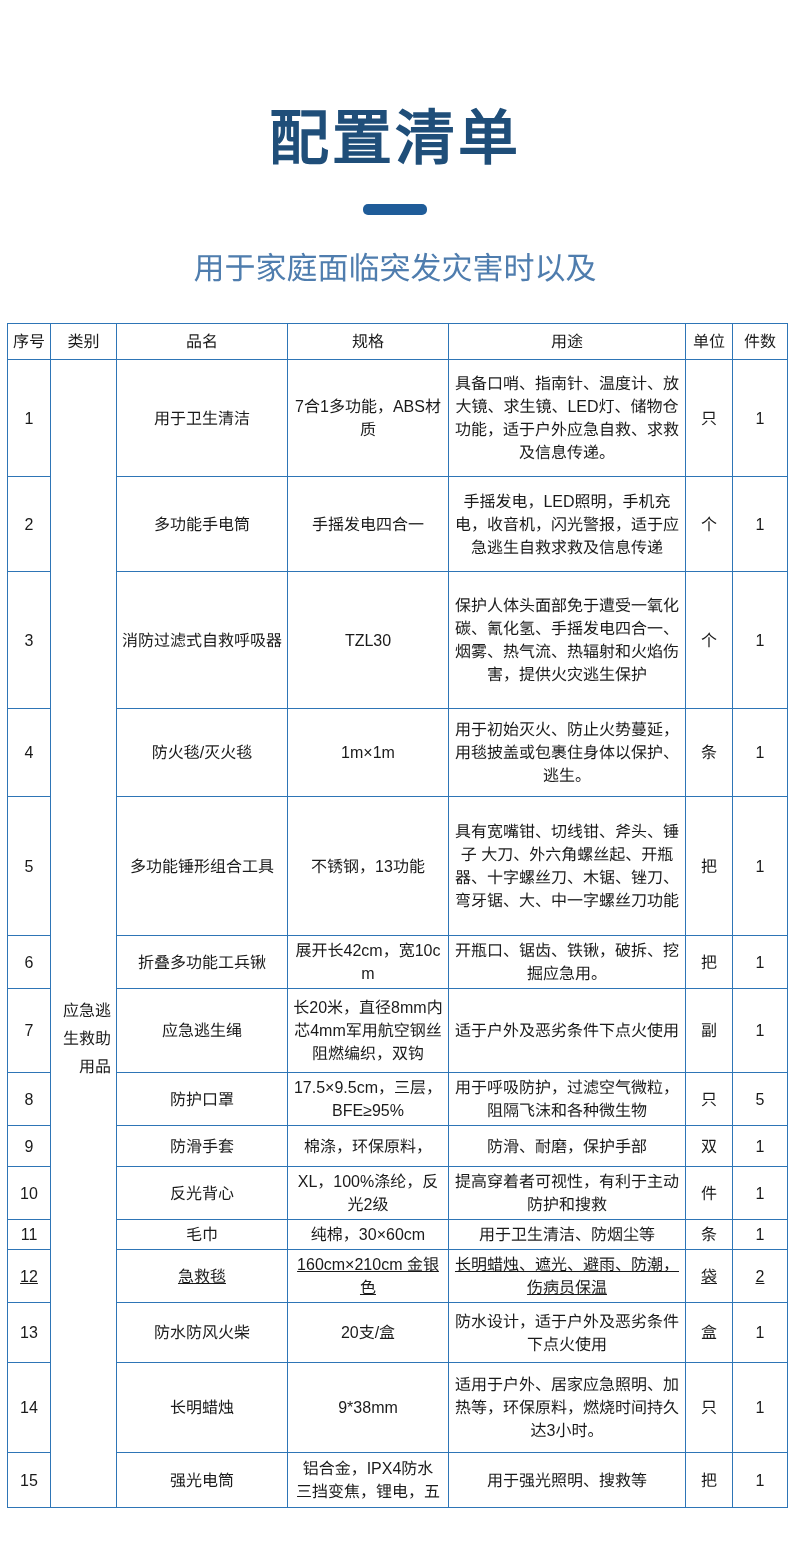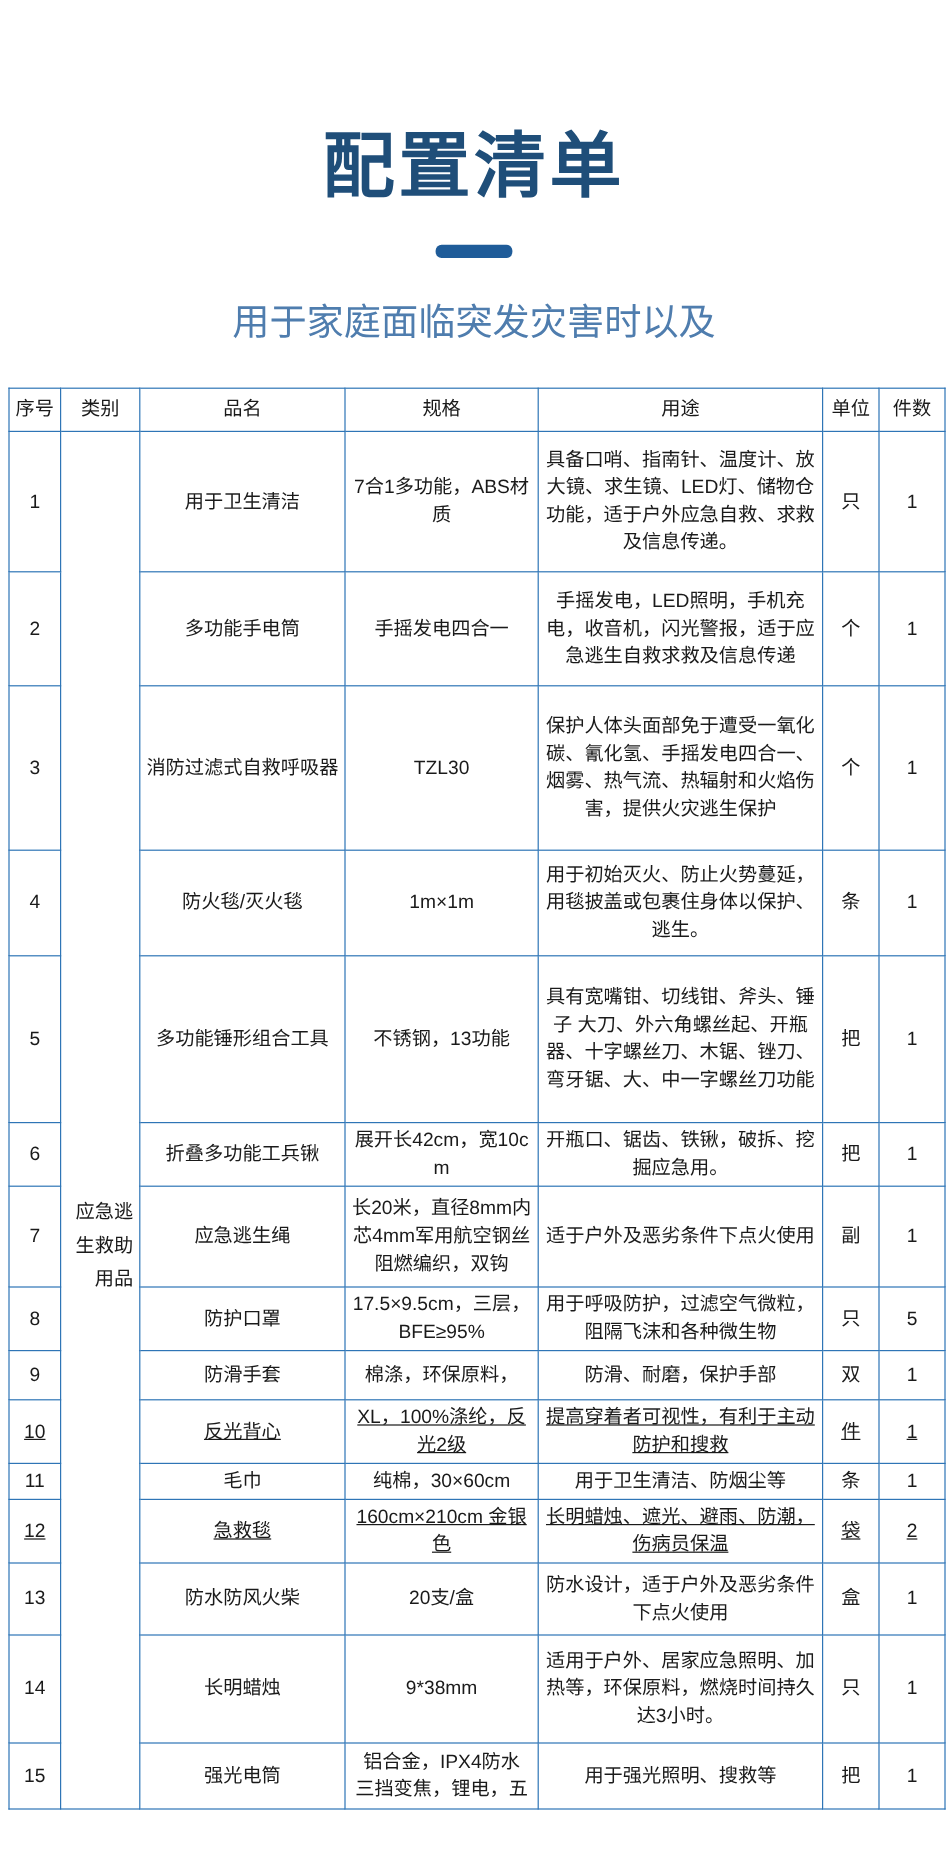--- a/index.html
+++ b/index.html
@@ -172,21 +172,21 @@
     <td class="c-qty">5</td>
   </tr>
       <tr style="height: 41px;">
     <td class="c-no">9</td>
     <td class="c-name">防滑手套</td>
     <td class="c-spec">棉涤，环保原料，</td>
     <td class="c-use">防滑、耐磨，保护手部</td>
     <td class="c-unit">双</td>
     <td class="c-qty">1</td>
   </tr>
-      <tr style="height: 52px; text-decoration: underline;">
+      <tr style="height: 52px;">
     <td class="c-no">10</td>
     <td class="c-name">反光背心</td>
     <td class="c-spec">XL，100%涤纶，反光2级</td>
     <td class="c-use">提高穿着者可视性，有利于主动防护和搜救</td>
     <td class="c-unit">件</td>
     <td class="c-qty">1</td>
   </tr>
       <tr style="height: 30px;">
     <td class="c-no">11</td>
     <td class="c-name">毛巾</td>

